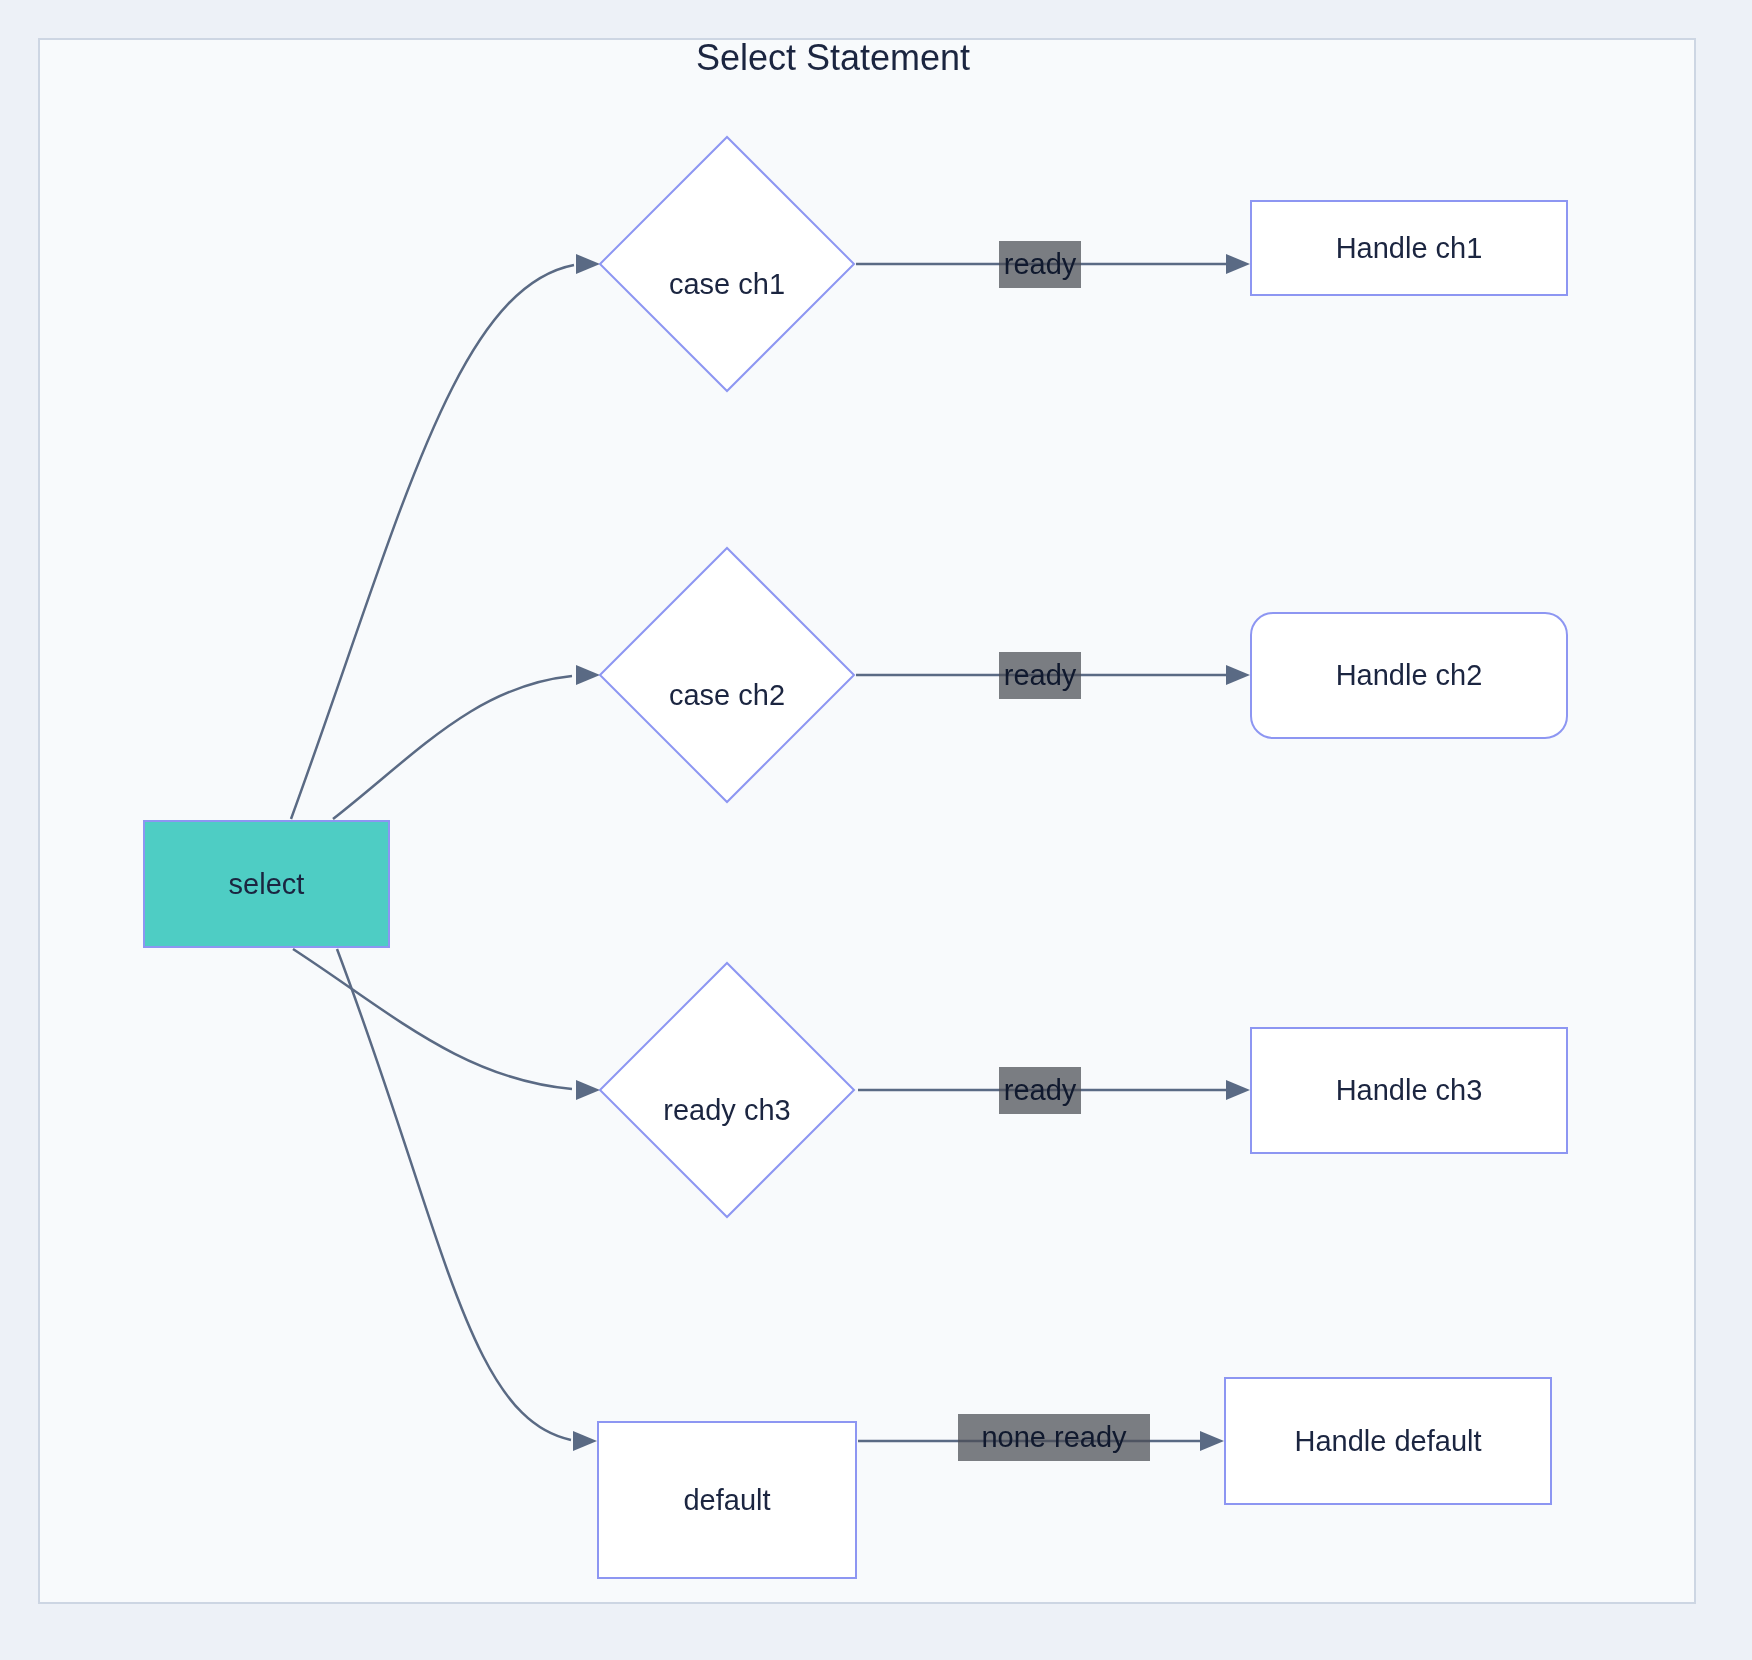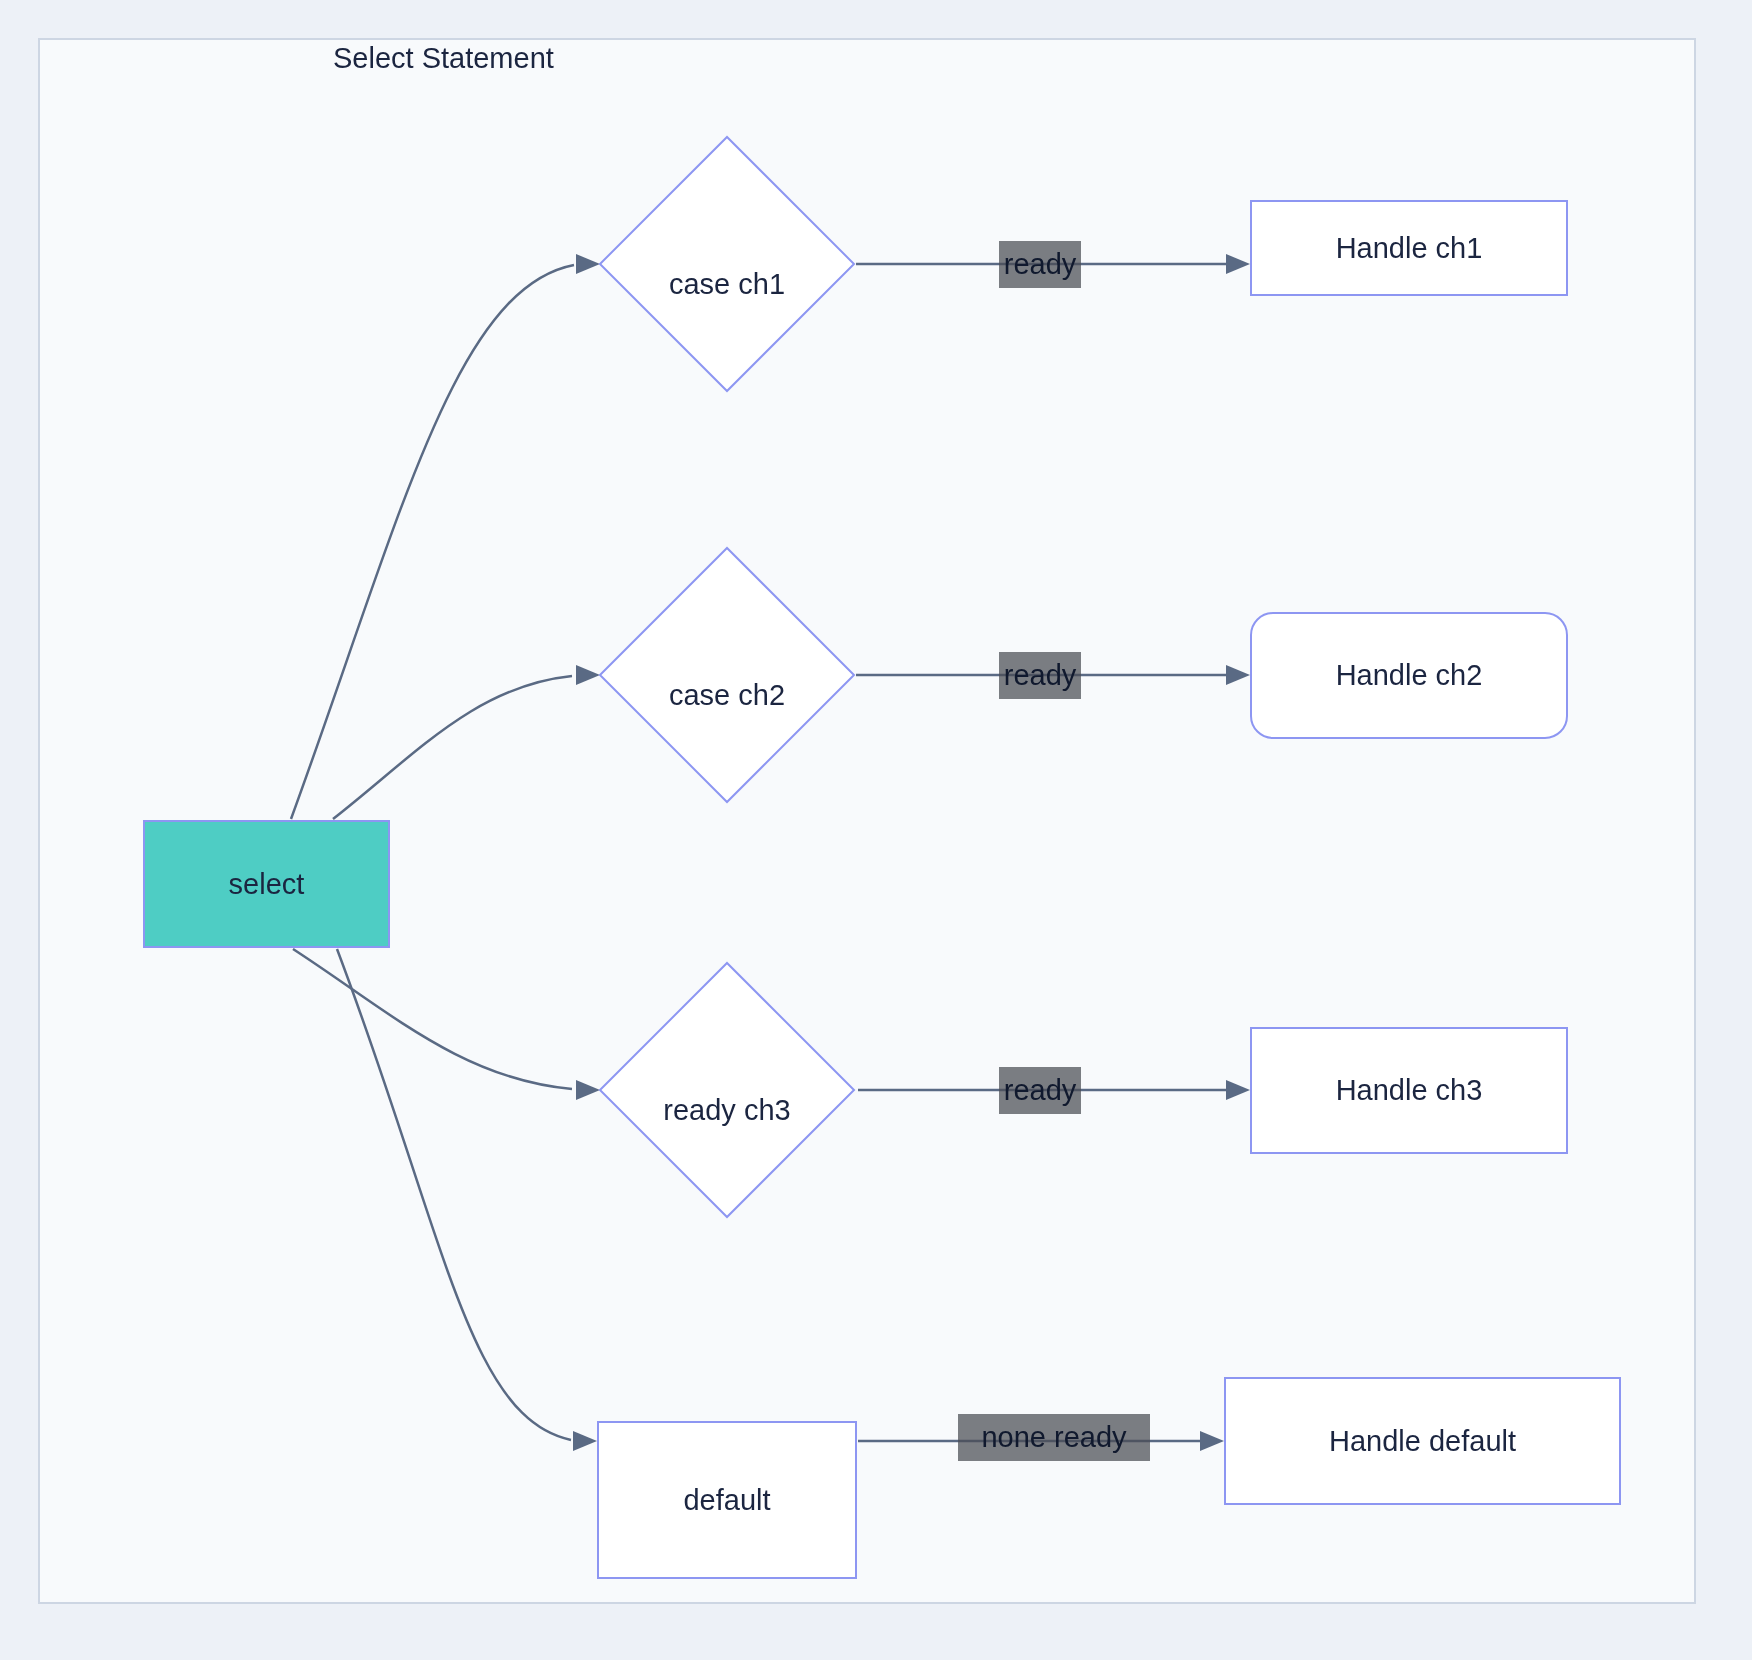--- a/index.html
+++ b/index.html
@@ -35,22 +35,22 @@
     height: 1566px;
     background: var(--canvas-bg);
     border: 2px solid var(--container-border);
     box-sizing: border-box;
   }
   .diagram-title {
     position: absolute;
     left: 333px;
     top: 40px;
     width: 1000px;
-    text-align: left;
-    font-size: 29px;
+    text-align: center;
+    font-size: 36px;
     line-height: 36px;
     color: var(--text-color);
     z-index: 3;
   }
   svg.edges {
     position: absolute;
     left: 0;
     top: 0;
     z-index: 1;
   }
@@ -156,21 +156,21 @@
 </div>
 
 <div class="node" style="left:1250px; top:612px; width:318px; height:127px;border-radius:23px;">
   <span>Handle ch2</span>
 </div>
 
 <div class="node" style="left:1250px; top:1027px; width:318px; height:127px;">
   <span>Handle ch3</span>
 </div>
 
-<div class="node" style="left:1224px; top:1377px; width:397px; height:128px;">
+<div class="node" style="left:1224px; top:1377px; width:328px; height:128px;">
   <span>Handle default</span>
 </div>
 
 <div class="diamond-label" style="left:617px; top:242px;">case ch1</div>
 <div class="diamond-label" style="left:617px; top:653px;">case ch2</div>
 <div class="diamond-label" style="left:617px; top:1068px;">ready ch3</div>
 
 <div class="edge-label" style="left:999px; top:241px; width:82px;">ready</div>
 <div class="edge-label" style="left:999px; top:652px; width:82px;">ready</div>
 <div class="edge-label" style="left:999px; top:1067px; width:82px;">ready</div>

